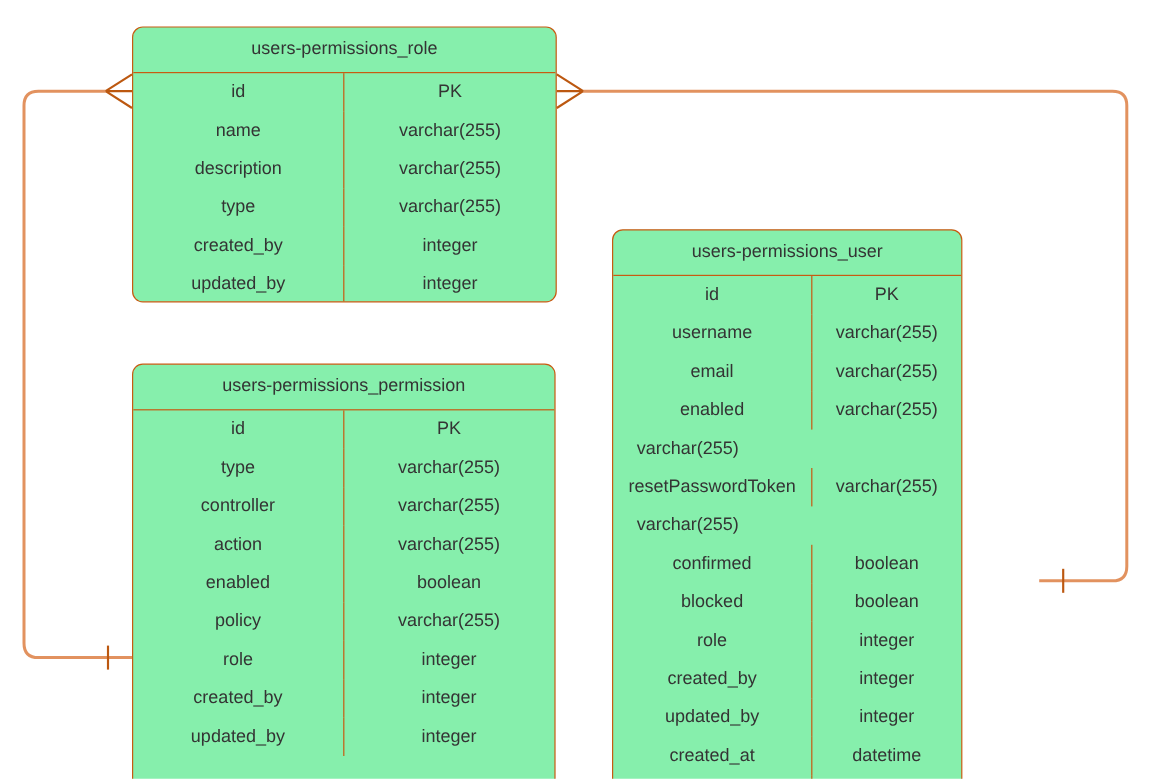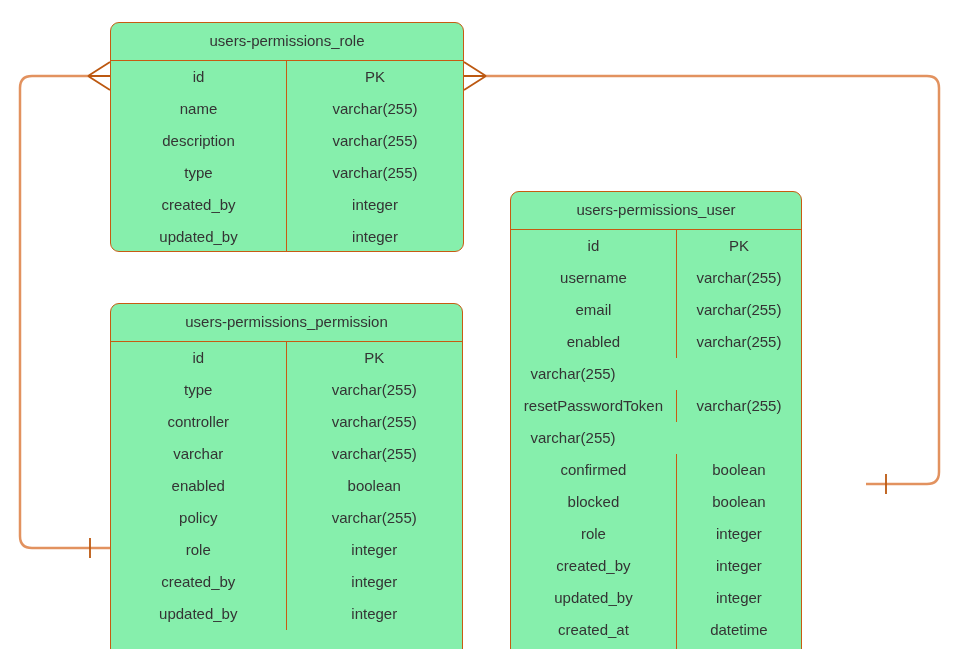--- a/index.html
+++ b/index.html
@@ -97,21 +97,21 @@
     </div>
     <div class="tr">
       <div class="td col-field">type</div>
       <div class="td col-type">varchar(255)</div>
     </div>
     <div class="tr">
       <div class="td col-field">controller</div>
       <div class="td col-type">varchar(255)</div>
     </div>
     <div class="tr">
-      <div class="td col-field">varchar</div>
+      <div class="td col-field">action</div>
       <div class="td col-type">varchar(255)</div>
     </div>
     <div class="tr">
       <div class="td col-field">enabled</div>
       <div class="td col-type">boolean</div>
     </div>
     <div class="tr">
       <div class="td col-field">policy</div>
       <div class="td col-type">varchar(255)</div>
     </div>

